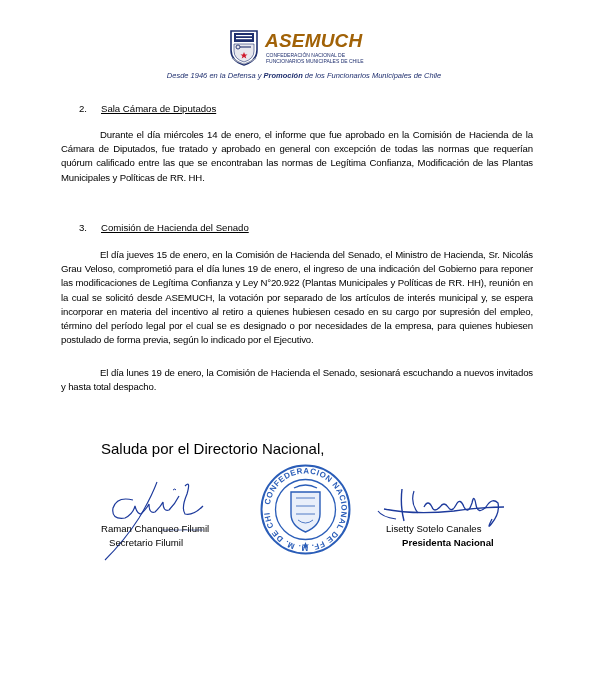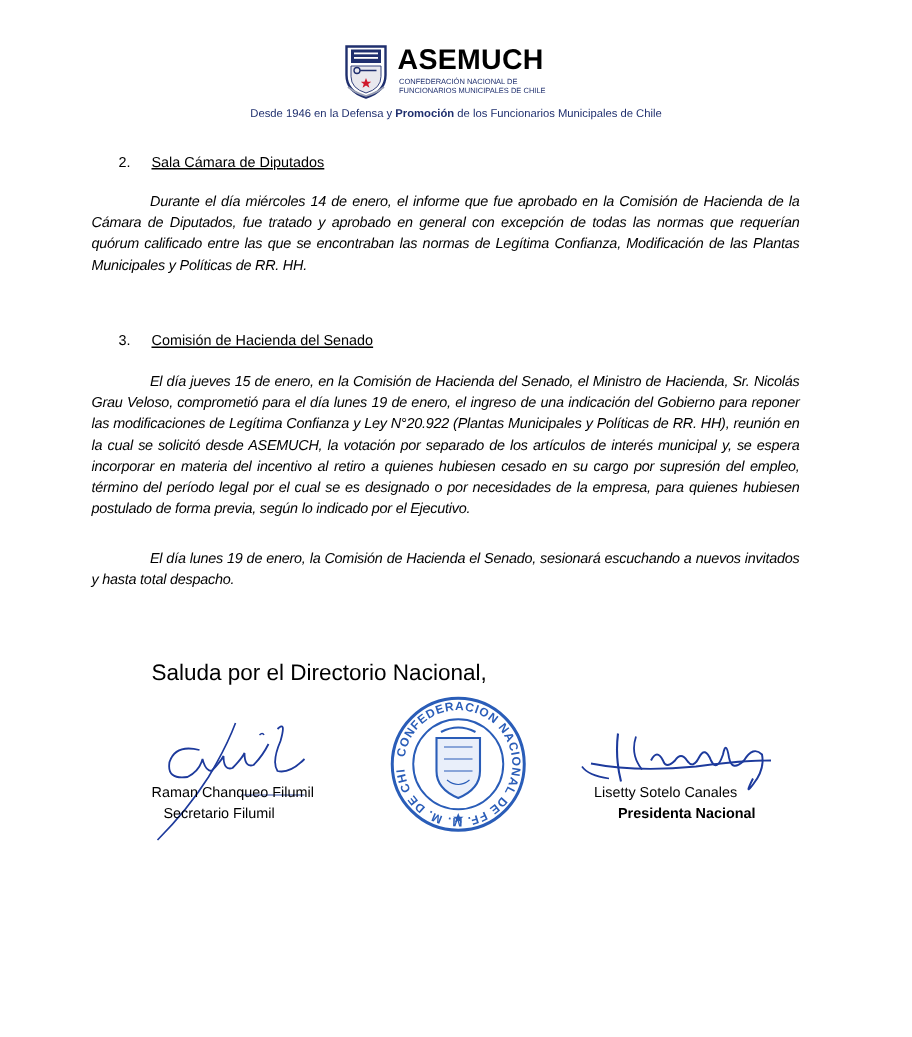--- a/index.html
+++ b/index.html
@@ -35,43 +35,45 @@
       top: 0;
       width: 30px;
       height: 38px;
     }
     .brand-name {
       position: absolute;
       left: 36px;
       top: 2px;
       font-size: 19px;
       font-weight: bold;
-      color: #000000;
+      color: #a16207;
       letter-spacing: 0.2px;
       white-space: nowrap;
       font-family: "Liberation Sans", sans-serif;
+      font-style: italic;
     }
     .brand-sub {
       position: absolute;
       left: 37px;
       top: 24px;
       font-size: 5px;
       line-height: 6px;
       color: #1f2f6e;
       white-space: nowrap;
       text-transform: uppercase;
     }
     .tagline {
       position: absolute;
       left: 0;
       top: 43px;
       width: 608px;
       text-align: center;
       font-size: 7.5px;
       color: #1f2f6e;
+      font-style: italic;
     }
     .tagline b { font-weight: bold; }
     .heading {
       position: absolute;
       left: 79px;
       font-size: 9.6px;
       white-space: nowrap;
       text-decoration: underline;
     }
     .heading .num {
@@ -80,21 +82,20 @@
     }
     .para {
       position: absolute;
       left: 61px;
       width: 472px;
       font-size: 9.6px;
       line-height: 14.2px;
       text-align: justify;
       text-indent: 39px;
       letter-spacing: -0.15px;
-      font-style: italic;
     }
     .greeting {
       position: absolute;
       left: 101px;
       top: 440px;
       font-size: 15px;
       white-space: nowrap;
     }
 
     .sig-block {
@@ -126,21 +127,21 @@
       top: 0;
     }
     .seal {
       position: absolute;
       left: 258px;
       top: 462px;
       width: 95px;
       height: 95px;
     }
     .sig-right {
-      left: 384px;
+      left: 374px;
       top: 483px;
       width: 150px;
       height: 70px;
     }
     .sig-right svg {
       position: absolute;
       left: 0;
       top: 0;
     }
     .sig-right .name {

